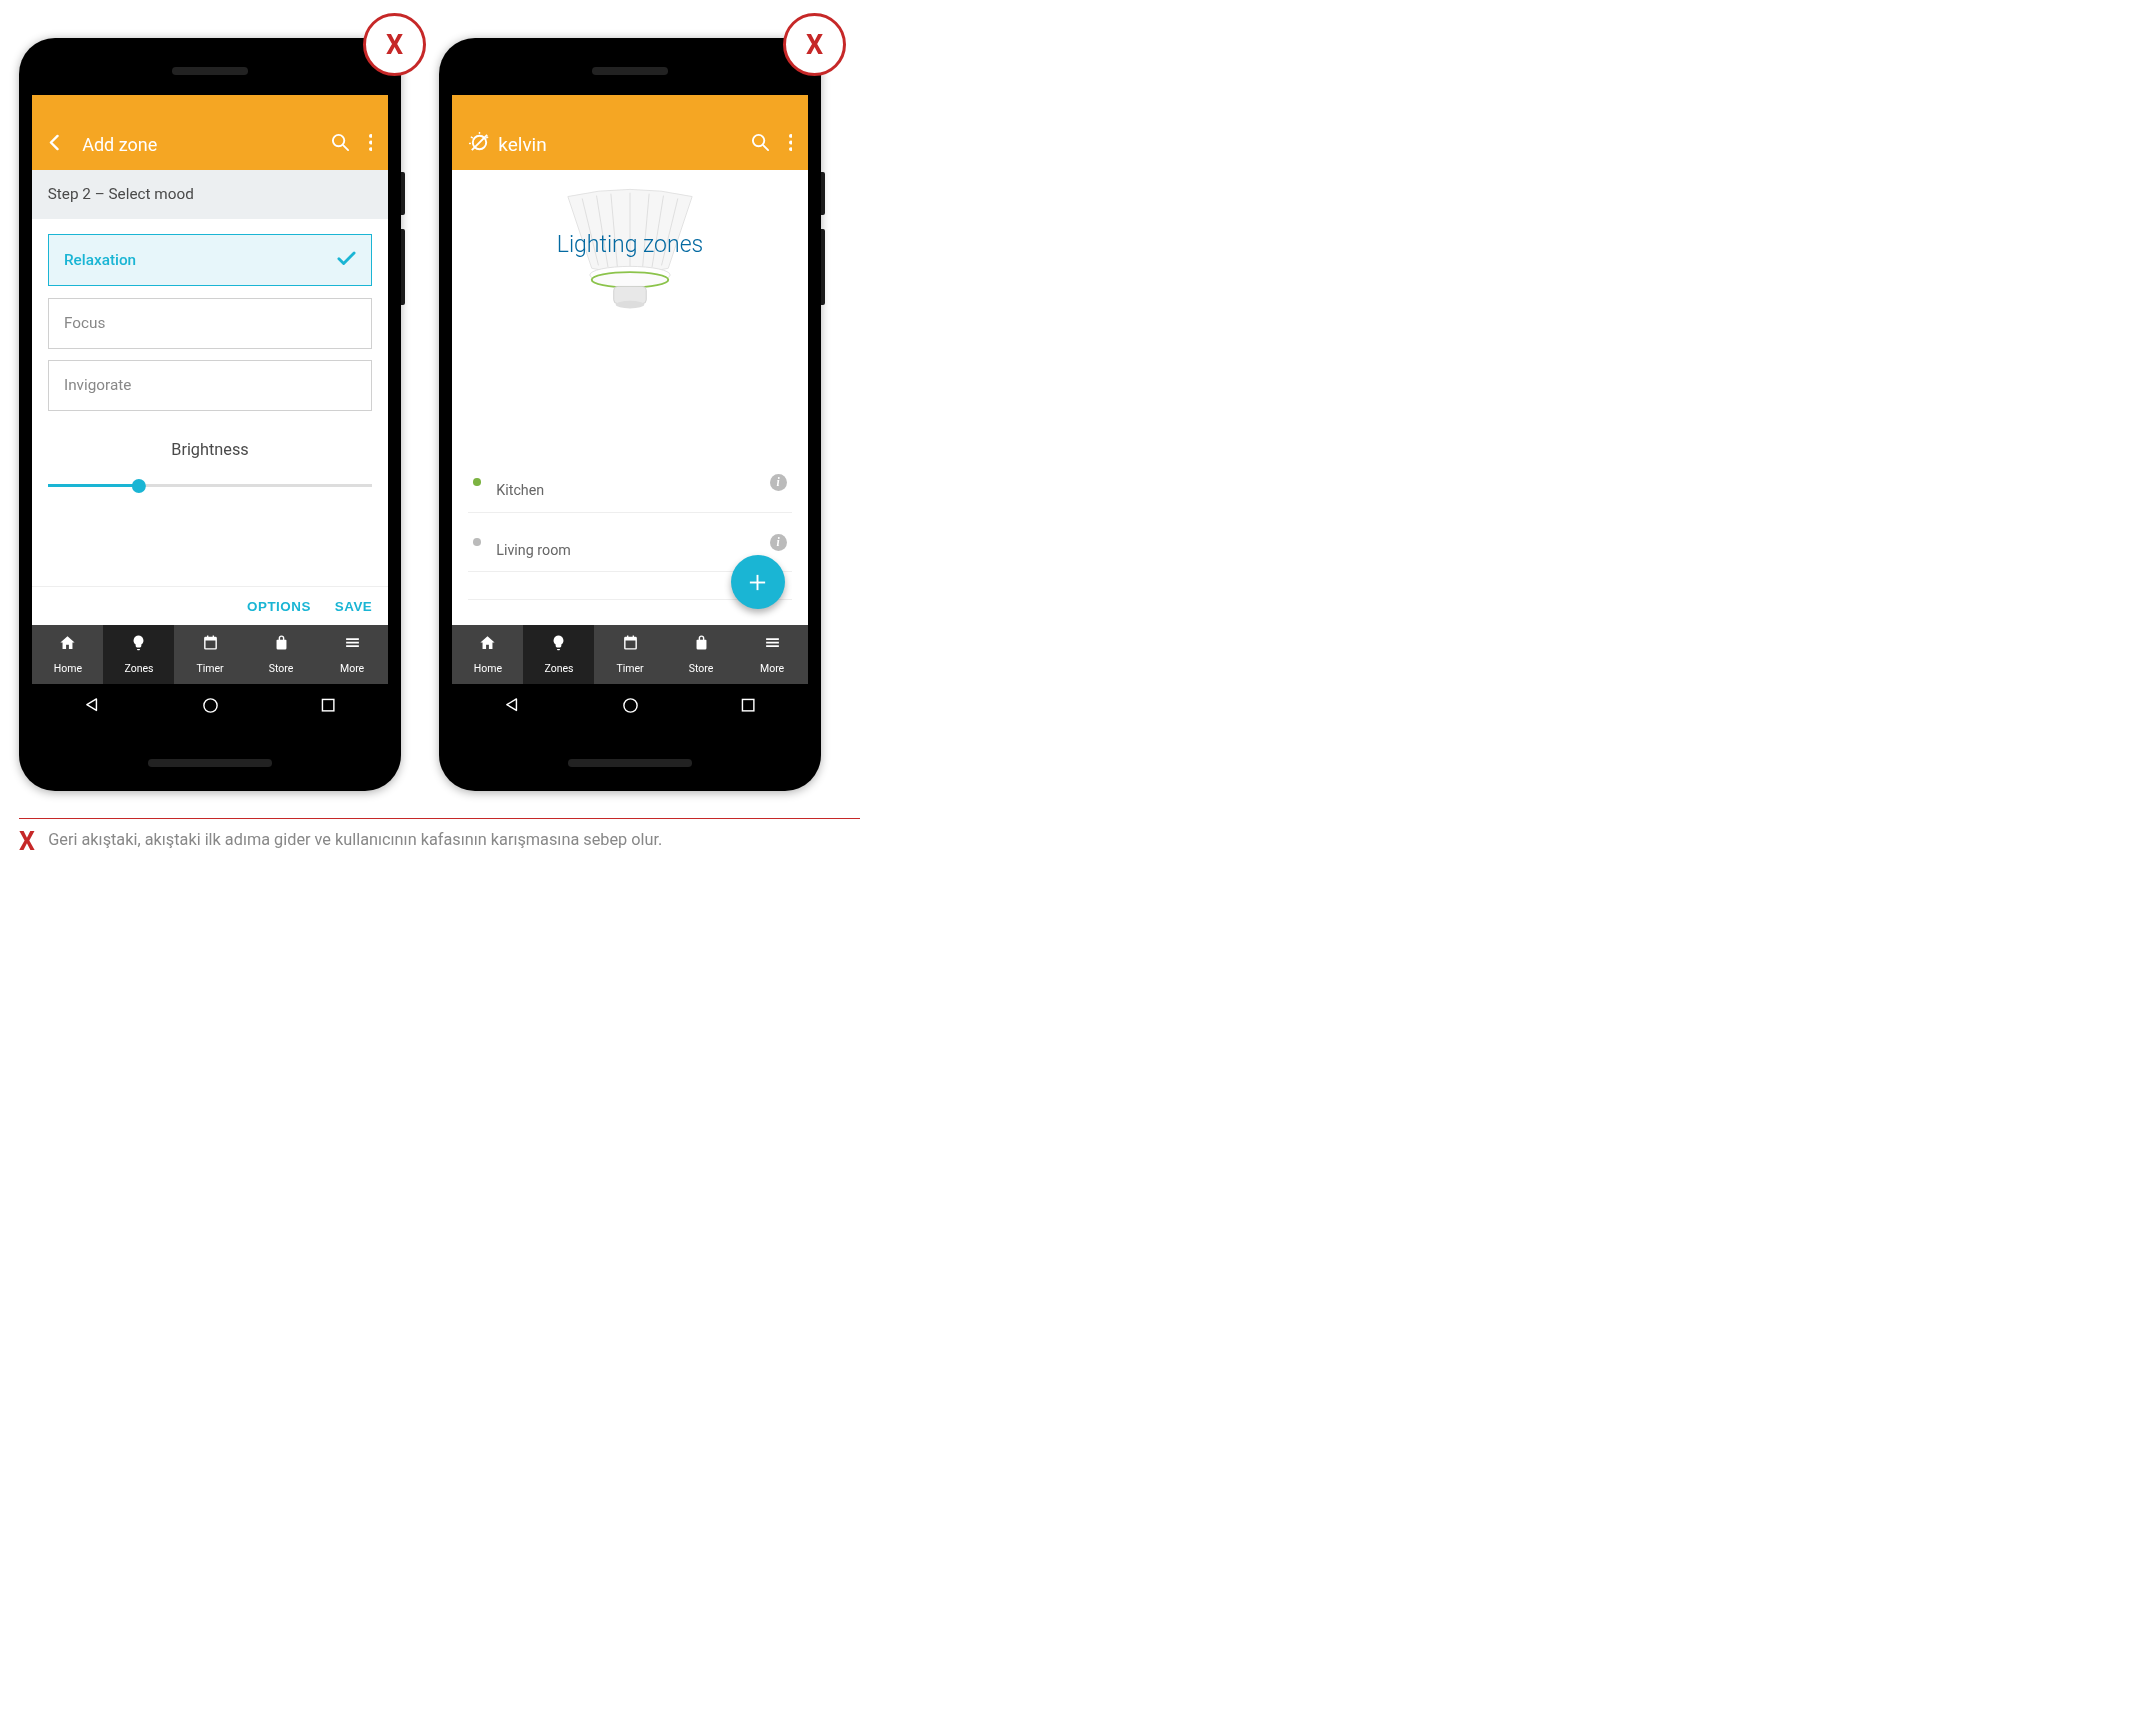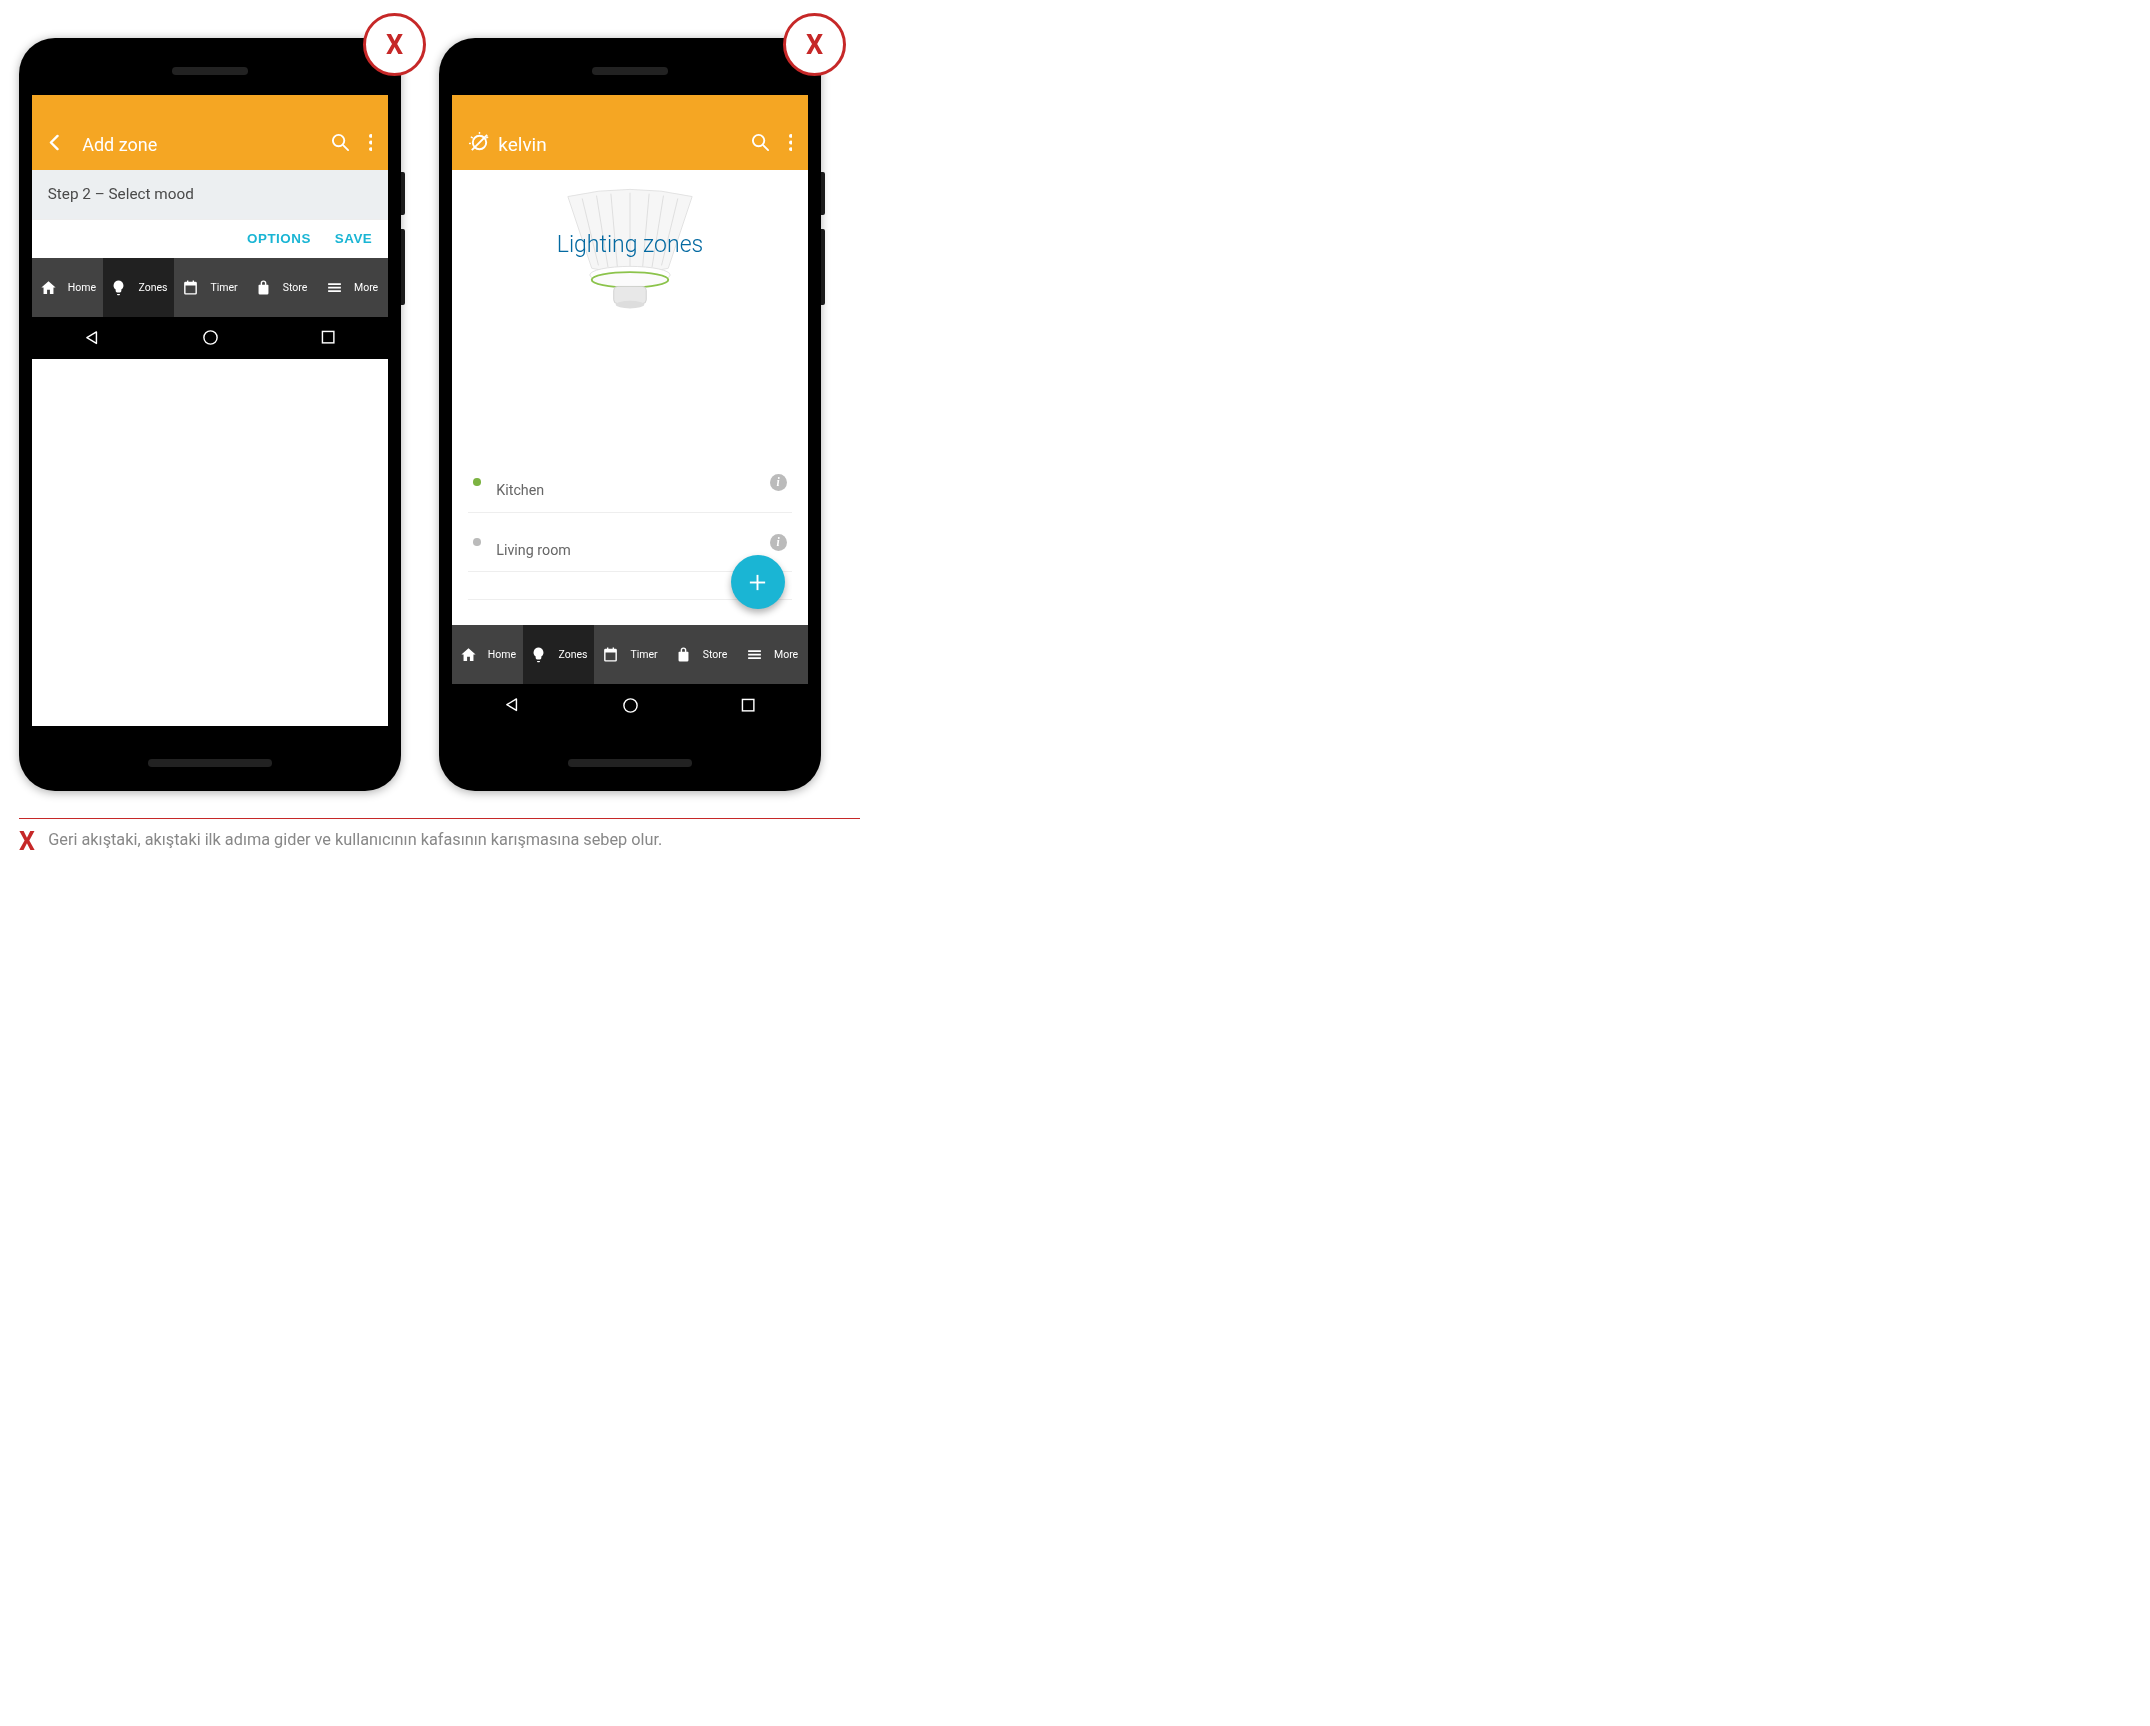--- a/index.html
+++ b/index.html
@@ -271,21 +271,21 @@
   }
   .tab-bar {
     height: 59px;
     background: #424242;
     display: flex;
   }
   .tab {
     flex: 1;
     color: #fff;
     display: flex;
-    flex-direction: row;
+    flex-direction: column;
     align-items: center;
     justify-content: center;
     gap: 11px;
     cursor: pointer;
     font-size: 10.5px;
   }
   .tab.active {
     background: #212121;
   }
   .tab svg, .tab .taicon { width: 17px; height: 17px; }
@@ -372,20 +372,44 @@
           <span class="icon">
             <svg width="3.8" height="17" viewBox="0 0 4 18">
                 <circle cx="2" cy="2" r="2" fill="#fff"></circle>
                 <circle cx="2" cy="9" r="2" fill="#fff"></circle>
                 <circle cx="2" cy="16" r="2" fill="#fff"></circle>
               </svg>
           </span>
         </div>
         <div class="step-header">
           <strong>Step 2</strong><span> – Select mood</span>
+        </div>
+        <div class="content">
+          <div class="mood-option selected">
+            <span>Relaxation</span>
+            <span class="check">
+              <svg width="19" height="15.3" viewBox="0 0 20 16">
+                  <path d="M2 8 L7 13 L18 2" stroke="#1ab5d4" stroke-width="3" fill="none" stroke-linecap="round" stroke-linejoin="round"></path>
+                </svg>
+            </span>
+          </div>
+          <div class="mood-option">
+            <span>Focus</span>
+          </div>
+          <div class="mood-option">
+            <span>Invigorate</span>
+          </div>
+          <div class="brightness-section">
+            <div class="brightness-label">Brightness</div>
+            <div class="slider">
+              <div class="slider-track"></div>
+              <div class="slider-fill"></div>
+              <div class="slider-thumb"></div>
+            </div>
+          </div>
         </div>
         <div class="bottom-actions">
           <button>OPTIONS</button>
           <button>SAVE</button>
         </div>
 
         <div class="tab-bar">
           <div class="tab">
             <svg class="taicon" viewBox="0 0 24 24">
                 <path fill="#fff" d="M12 3l10 9h-3v9h-5v-6h-4v6H5v-9H2z"></path>

